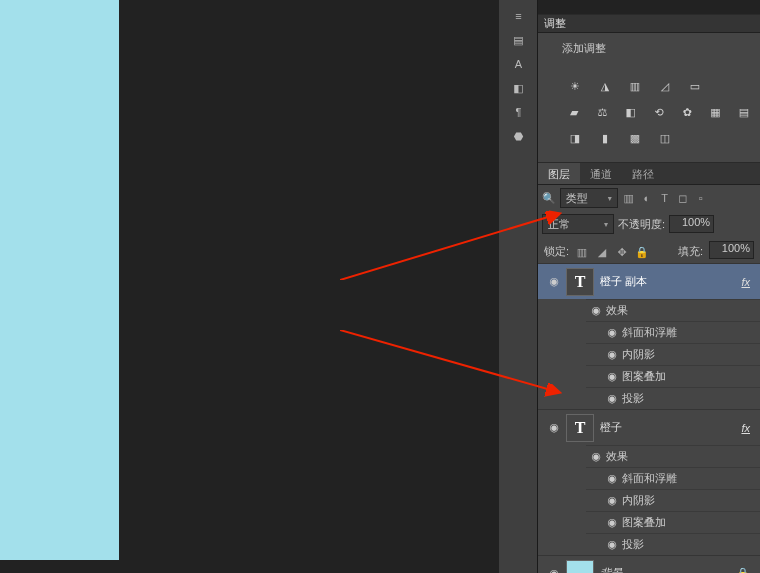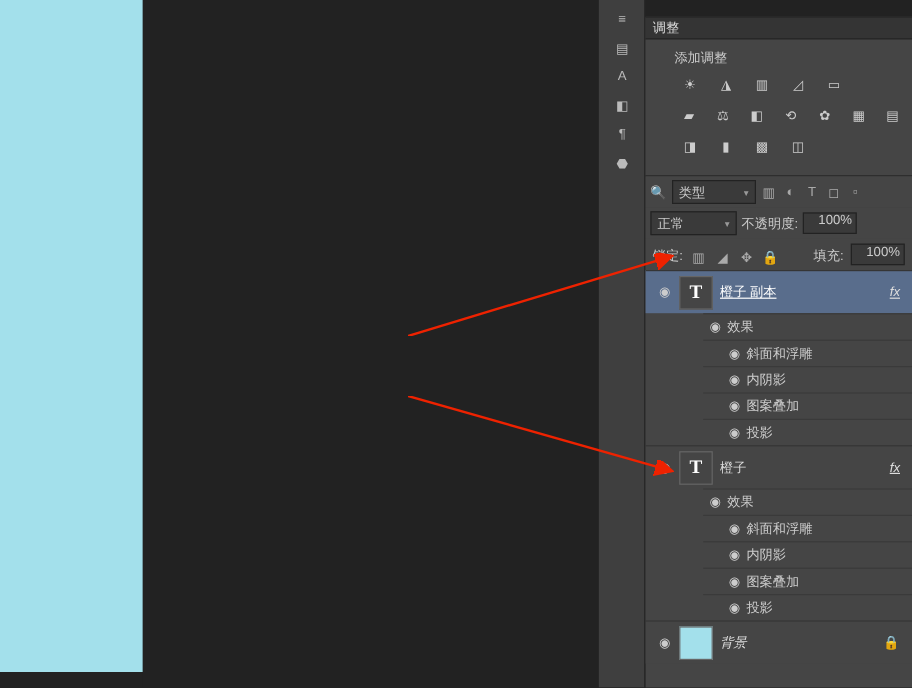--- a/index.html
+++ b/index.html
@@ -5,42 +5,42 @@
 *{margin:0;padding:0;box-sizing:border-box;font-family:"Microsoft YaHei",sans-serif;font-size:11px;color:#ccc;}
 body{background:#222;width:760px;height:573px;overflow:hidden;position:relative;}
 .canvas{position:absolute;left:0;top:0;width:119px;height:560px;background:#a3e0eb;}
 .darkgap{position:absolute;left:119px;top:0;width:380px;height:573px;background:#222;}
 .toolstrip{position:absolute;left:499px;top:0;width:39px;height:573px;background:#3f3f3f;border-right:1px solid #1a1a1a;padding-top:4px;}
 .toolstrip .tool{width:39px;height:24px;display:flex;align-items:center;justify-content:center;color:#bbb;cursor:pointer;}
 .rightpanel{position:absolute;left:538px;top:14px;right:0;height:573px;background:#454545;}
 .group{border-top:1px solid #2a2a2a;}
 .collapse{display:flex;align-items:center;height:18px;background:#343434;border-bottom:1px solid #202020;padding-left:6px;color:#ddd;}
 .adjustbox{padding:8px 8px 6px 24px;background:#454545;}
-.adjtitle{margin-bottom:6px;}
+.adjtitle{margin-bottom:22px;}
 .iconrow{display:flex;gap:12px;margin-bottom:10px;padding-left:4px;}
 .iconrow span{width:18px;height:16px;display:flex;align-items:center;justify-content:center;color:#ccc;cursor:pointer;}
 .tabs{display:flex;height:22px;background:#343434;border-bottom:1px solid #202020;}
 .tab{padding:4px 10px;cursor:pointer;color:#aaa;}
 .tab.active{background:#484848;color:#ddd;}
 .row{display:flex;align-items:center;height:26px;background:#454545;padding:0 4px;gap:4px;}
 .select{display:flex;align-items:center;justify-content:space-between;background:#3a3a3a;border:1px solid #222;height:20px;padding:0 5px;cursor:pointer;}
 .select .arrow{font-size:8px;color:#999;}
 .label{color:#ccc;}
 .numbox{background:#3a3a3a;border:1px solid #222;height:18px;width:45px;padding:0 3px;text-align:right;}
 .lockrow{display:flex;align-items:flex-end;gap:6px;padding:4px 6px;height:26px;background:#454545;}
 .smicon{width:14px;height:14px;display:flex;align-items:center;justify-content:center;color:#aaa;}
 .layers{background:#454545;}
 .layer{display:flex;align-items:center;height:36px;border-top:1px solid #353535;padding:0 4px;}
 .layer.selected{background:#596d8c;}
 .eye{width:24px;text-align:center;color:#ccc;cursor:pointer;}
 .thumb{width:28px;height:28px;background:#444;display:flex;align-items:center;justify-content:center;margin-right:6px;border:1px solid #666;}
 .thumb.t{background:#454545;color:#fff;font-family:serif;font-weight:bold;font-size:16px;}
 .thumb.bg{background:#a3e0eb;}
 .layername{flex:1;color:#ddd;}
-.layer.selected .layername{color:#fff;text-decoration:underline;}
+.layer.selected .layername{color:#fff;}
 .fx{font-style:italic;color:#ddd;padding-right:6px;text-decoration:underline;}
 .lock{color:#bbb;padding-right:6px;}
 .sublist{padding-left:48px;}
 .subhead{display:flex;align-items:center;height:22px;border-top:1px solid #3a3a3a;}
 .subitem{display:flex;align-items:center;height:22px;border-top:1px solid #3a3a3a;padding-left:16px;}
 .subeye{width:20px;text-align:center;color:#ccc;}
 .arrow1,.arrow2{position:absolute;stroke:#e20;stroke-width:2;fill:none;}
 </style>
 </head>
 <body>
@@ -81,24 +81,29 @@
       <div class="iconrow">
         <span>◨</span>
         <span>▮</span>
         <span>▩</span>
         <span>◫</span>
       </div>
     </div>
   </div>
 
   <div class="group">
+    <div class="tabs">
+      <div class="tab active">图层</div>
+      <div class="tab">通道</div>
+      <div class="tab">路径</div>
+    </div>
 
     <div class="row">
       <span>🔍</span>
-      <div class="select" style="width:70px">
+      <div class="select" style="width:58px">
         <span>类型</span>
         <span class="arrow">▾</span>
       </div>
       <span class="smicon">▥</span>
       <span class="smicon">◐</span>
       <span class="smicon">T</span>
       <span class="smicon">◻</span>
       <span class="smicon">▫</span>
     </div>
 

